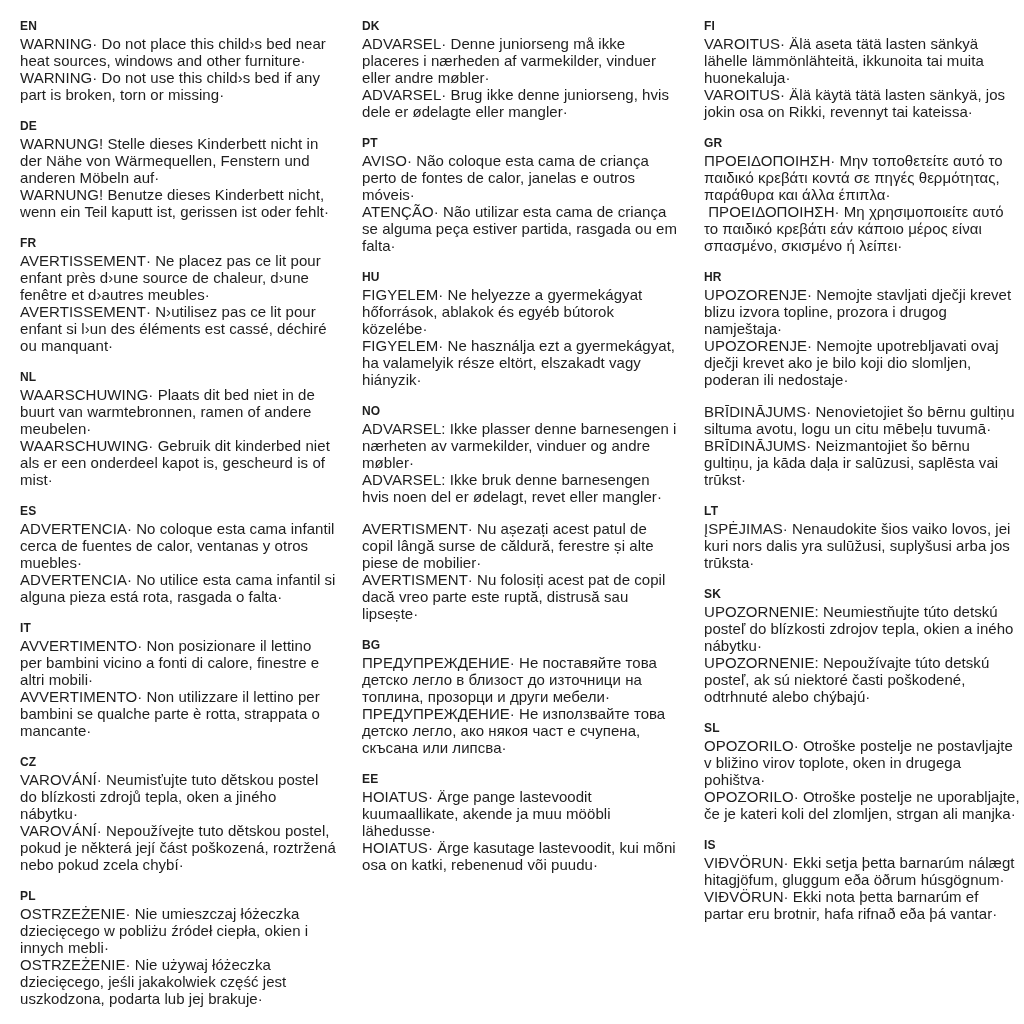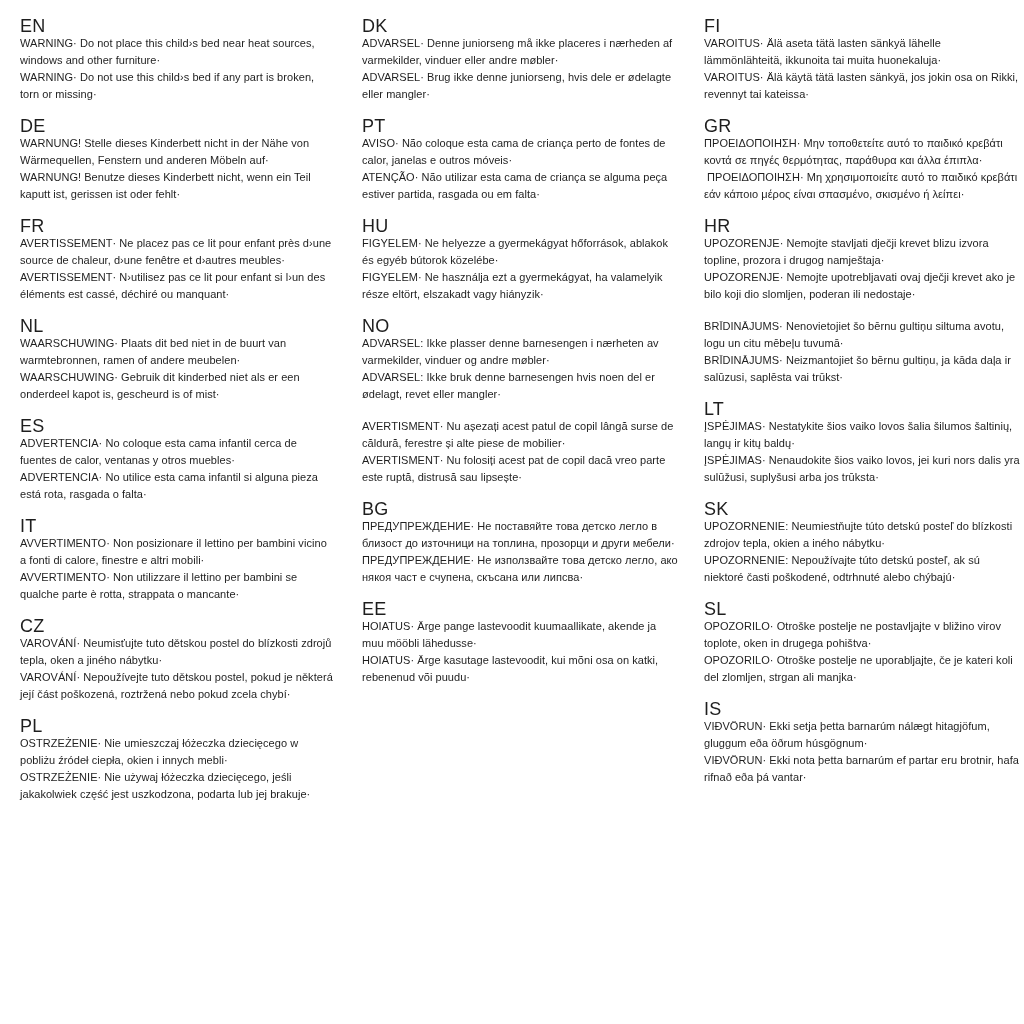--- a/index.html
+++ b/index.html
@@ -22,29 +22,29 @@
     box-sizing: border-box;
   }
   .col {
     flex: 0 0 316px;
     width: 316px;
   }
   .lang-section {
     margin: 0 0 15px 0;
   }
   .lang-code {
-    font-size: 18px;
+    font-size: 12px;
     line-height: 17px;
-    font-weight: normal;
+    font-weight: bold;
     margin: 0;
     padding: 0;
     letter-spacing: 0.2px;
   }
   .warning-text {
-    font-size: 11px;
+    font-size: 15px;
     line-height: 17px;
     margin: 0;
     padding: 0;
     white-space: pre-wrap;
     letter-spacing: 0.05px;
   }
 </style>
 </head>
 <body>
 
@@ -142,21 +142,20 @@
         <h2 class="lang-code">HR</h2>
         <p class="warning-text">UPOZORENJE· Nemojte stavljati dječji krevet blizu izvora topline, prozora i drugog namještaja·</p>
         <p class="warning-text">UPOZORENJE· Nemojte upotrebljavati ovaj dječji krevet ako je bilo koji dio slomljen, poderan ili nedostaje·</p>
       </section>
       <section class="lang-section">
         <p class="warning-text">BRĪDINĀJUMS· Nenovietojiet šo bērnu gultiņu siltuma avotu, logu un citu mēbeļu tuvumā·</p>
         <p class="warning-text">BRĪDINĀJUMS· Neizmantojiet šo bērnu gultiņu, ja kāda daļa ir salūzusi, saplēsta vai trūkst·</p>
       </section>
       <section class="lang-section">
         <h2 class="lang-code">LT</h2>
-        <p class="warning-text">ĮSPĖJIMAS· Nestatykite šios vaiko lovos šalia šilumos šaltinių, langų ir kitų baldų·</p>
         <p class="warning-text">ĮSPĖJIMAS· Nenaudokite šios vaiko lovos, jei kuri nors dalis yra sulūžusi, suplyšusi arba jos trūksta·</p>
       </section>
       <section class="lang-section">
         <h2 class="lang-code">SK</h2>
         <p class="warning-text">UPOZORNENIE: Neumiestňujte túto detskú posteľ do blízkosti zdrojov tepla, okien a iného nábytku·</p>
         <p class="warning-text">UPOZORNENIE: Nepoužívajte túto detskú posteľ, ak sú niektoré časti poškodené, odtrhnuté alebo chýbajú·</p>
       </section>
       <section class="lang-section">
         <h2 class="lang-code">SL</h2>
         <p class="warning-text">OPOZORILO· Otroške postelje ne postavljajte v bližino virov toplote, oken in drugega pohištva·</p>

